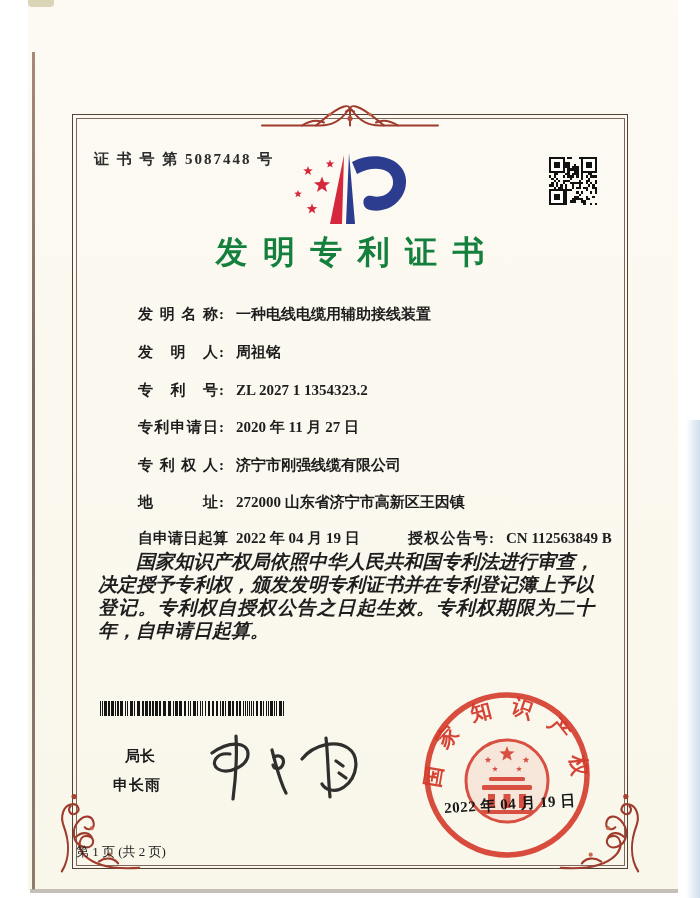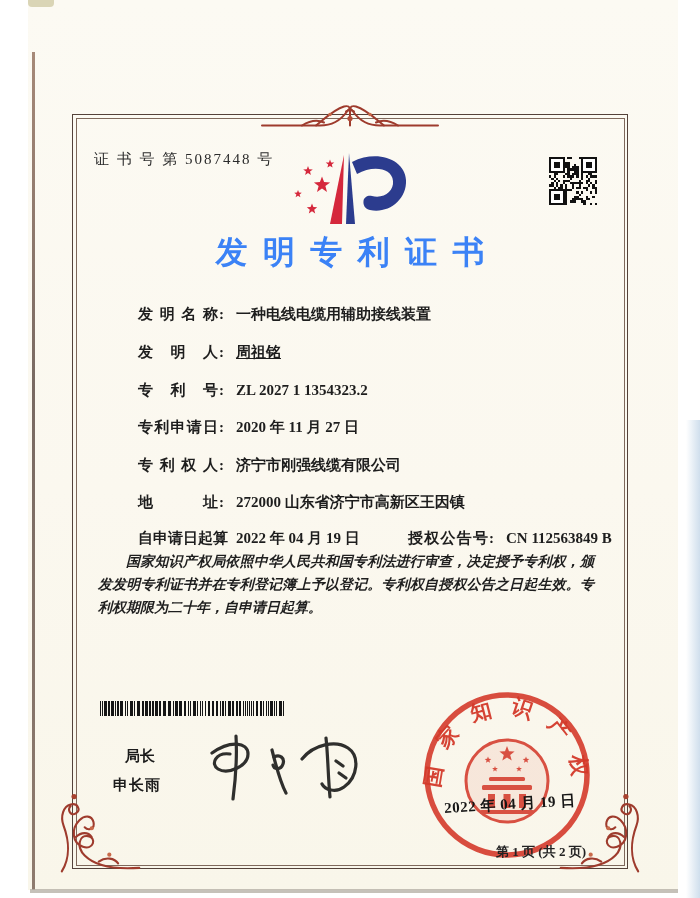--- a/index.html
+++ b/index.html
@@ -16,33 +16,33 @@
   .edge-left{left:32px;top:52px;width:3px;height:838px;
     background:linear-gradient(180deg,#8a6450,#4d3a33 40%,#6b5245);opacity:.75;}
   .edge-bottom{left:30px;top:889px;width:648px;height:4px;background:#b6b1a8;opacity:.8;}
   .edge-right{left:686px;top:420px;width:14px;height:478px;
     background:linear-gradient(90deg,rgba(173,199,224,0) 0%,rgba(160,190,218,.5) 100%);}
   .smudge{left:28px;top:0;width:26px;height:7px;background:#d6d0af;border-radius:0 0 4px 4px;opacity:.9;}
   
   .frame{left:72px;top:114px;width:554px;height:753px;border:1.5px solid #54423a;}
   .frame::before{content:"";position:absolute;inset:2.5px;border:1px solid #7e685b;}
   
-  .cert-number{left:94px;top:150px;font-size:15px;font-weight:normal;color:#2b2b2b;letter-spacing:2px;}
+  .cert-number{left:94px;top:150px;font-size:15px;font-weight:bold;color:#2b2b2b;letter-spacing:2px;}
   .title{left:73px;top:231px;width:554px;text-align:center;font-size:32px;font-weight:bold;
-    color:#3b82f6;letter-spacing:.48em;text-indent:.48em;white-space:nowrap;}
+    color:#15803d;letter-spacing:.48em;text-indent:.48em;white-space:nowrap;}
   .row{position:absolute;left:98px;font-size:15px;font-weight:bold;color:#1d1d1d;white-space:nowrap;}
   .f-label{display:inline-block;width:80px;text-align:justify;text-align-last:justify;margin-left:40px;}
   .colon{display:inline-block;margin:0 12px 0 1px;}
   .grant-no{position:absolute;left:270px;top:0;white-space:nowrap;}
-  .paras{left:98px;top:550px;width:496px;font-size:14px;line-height:23px;font-weight:600;
+  .paras{left:98px;top:550px;width:496px;font-size:19px;line-height:23px;font-weight:600;
     font-style:italic;color:#1e1e1e;text-align:justify;}
   .paras p{margin:0;text-indent:2em;}
   .signer-role{left:113px;top:747px;font-size:15px;font-weight:bold;color:#1c1c1c;margin-left:12px;}
   .signer-name{left:113px;top:776px;font-size:15px;font-weight:bold;color:#1c1c1c;letter-spacing:1px;}
-  .footer{left:66px;top:843px;width:520px;text-align:right;font-size:13px;font-weight:bold;color:#222;}
+  .footer{left:76px;top:843px;width:520px;text-align:left;font-size:13px;font-weight:normal;color:#222;}
   .seal-wrap{left:420px;top:688px;width:174px;height:174px;}
   .seal-date{left:426px;top:795px;width:168px;text-align:center;font-size:15px;font-weight:bold;
     color:#161616;transform:rotate(-3.5deg);letter-spacing:.5px;white-space:nowrap;}
   .qr{left:549px;top:157px;width:48px;height:48px;}
   .barcode{left:100px;top:701px;width:186px;height:15px;}
   .logo{left:282px;top:147px;width:140px;height:85px;}
   .sig{left:190px;top:732px;width:180px;height:76px;}
   .orn-top{left:258px;top:96px;width:184px;height:35px;}
   .orn-bl{left:50px;top:786px;width:94px;height:88px;}
   .orn-br{left:556px;top:786px;width:94px;height:88px;transform:scaleX(-1);}
@@ -253,21 +253,21 @@
         <polygon points="30.0,56.5 31.4,60.1 35.2,60.3 32.2,62.7 33.2,66.4 30.0,64.3 26.8,66.4 27.8,62.7 24.8,60.3 28.6,60.1 " fill="#d5283c"></polygon>
       </g>
   </svg>
 </div>
 
 <div class="abs title">发明专利证书</div>
 
 <div class="row" style="top:305px;">
   <span class="f-label">发明名称</span><span class="colon">:</span><span>一种电线电缆用辅助接线装置</span>
 </div>
-<div class="row" style="top:343px;text-decoration:underline;">
+<div class="row" style="top:343px;">
   <span class="f-label">发明人</span><span class="colon">:</span><span>周祖铭</span>
 </div>
 <div class="row" style="top:381px;">
   <span class="f-label">专利号</span><span class="colon">:</span><span>ZL 2027 1 1354323.2</span>
 </div>
 <div class="row" style="top:418px;">
   <span class="f-label">专利申请日</span><span class="colon">:</span><span>2020 年 11 月 27 日</span>
 </div>
 <div class="row" style="top:456px;">
   <span class="f-label">专利权人</span><span class="colon">:</span><span>济宁市刚强线缆有限公司</span>

